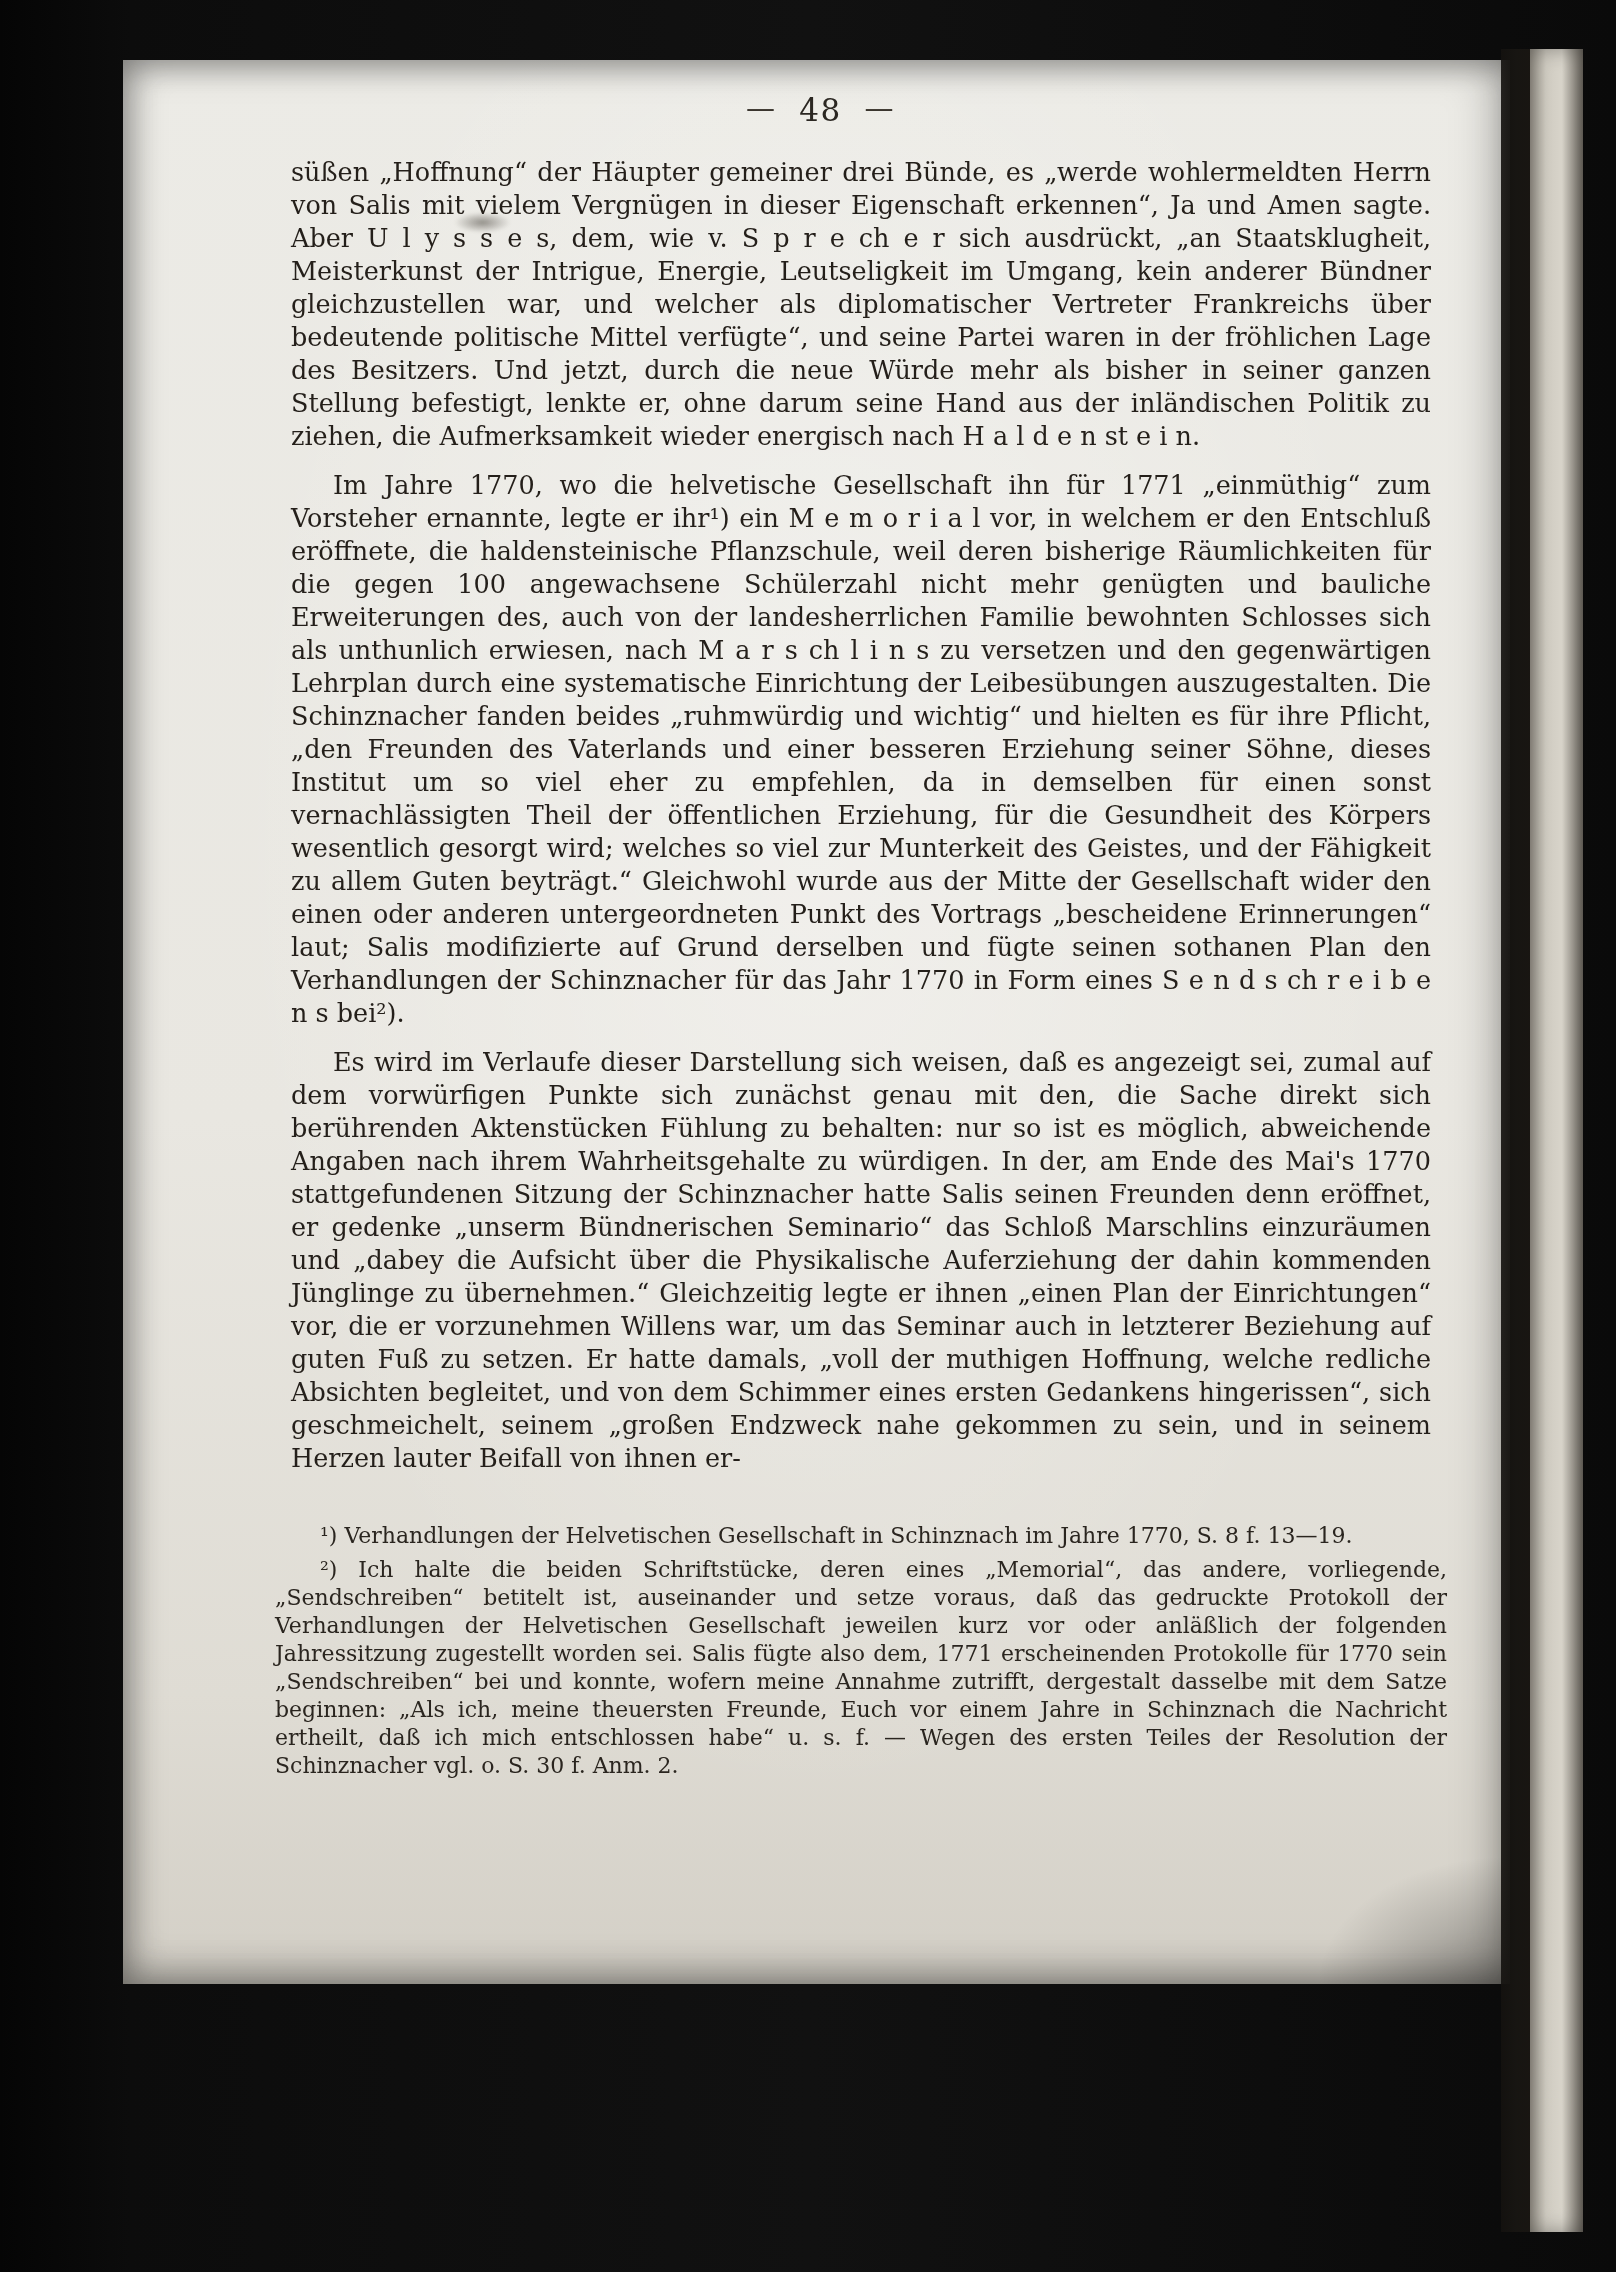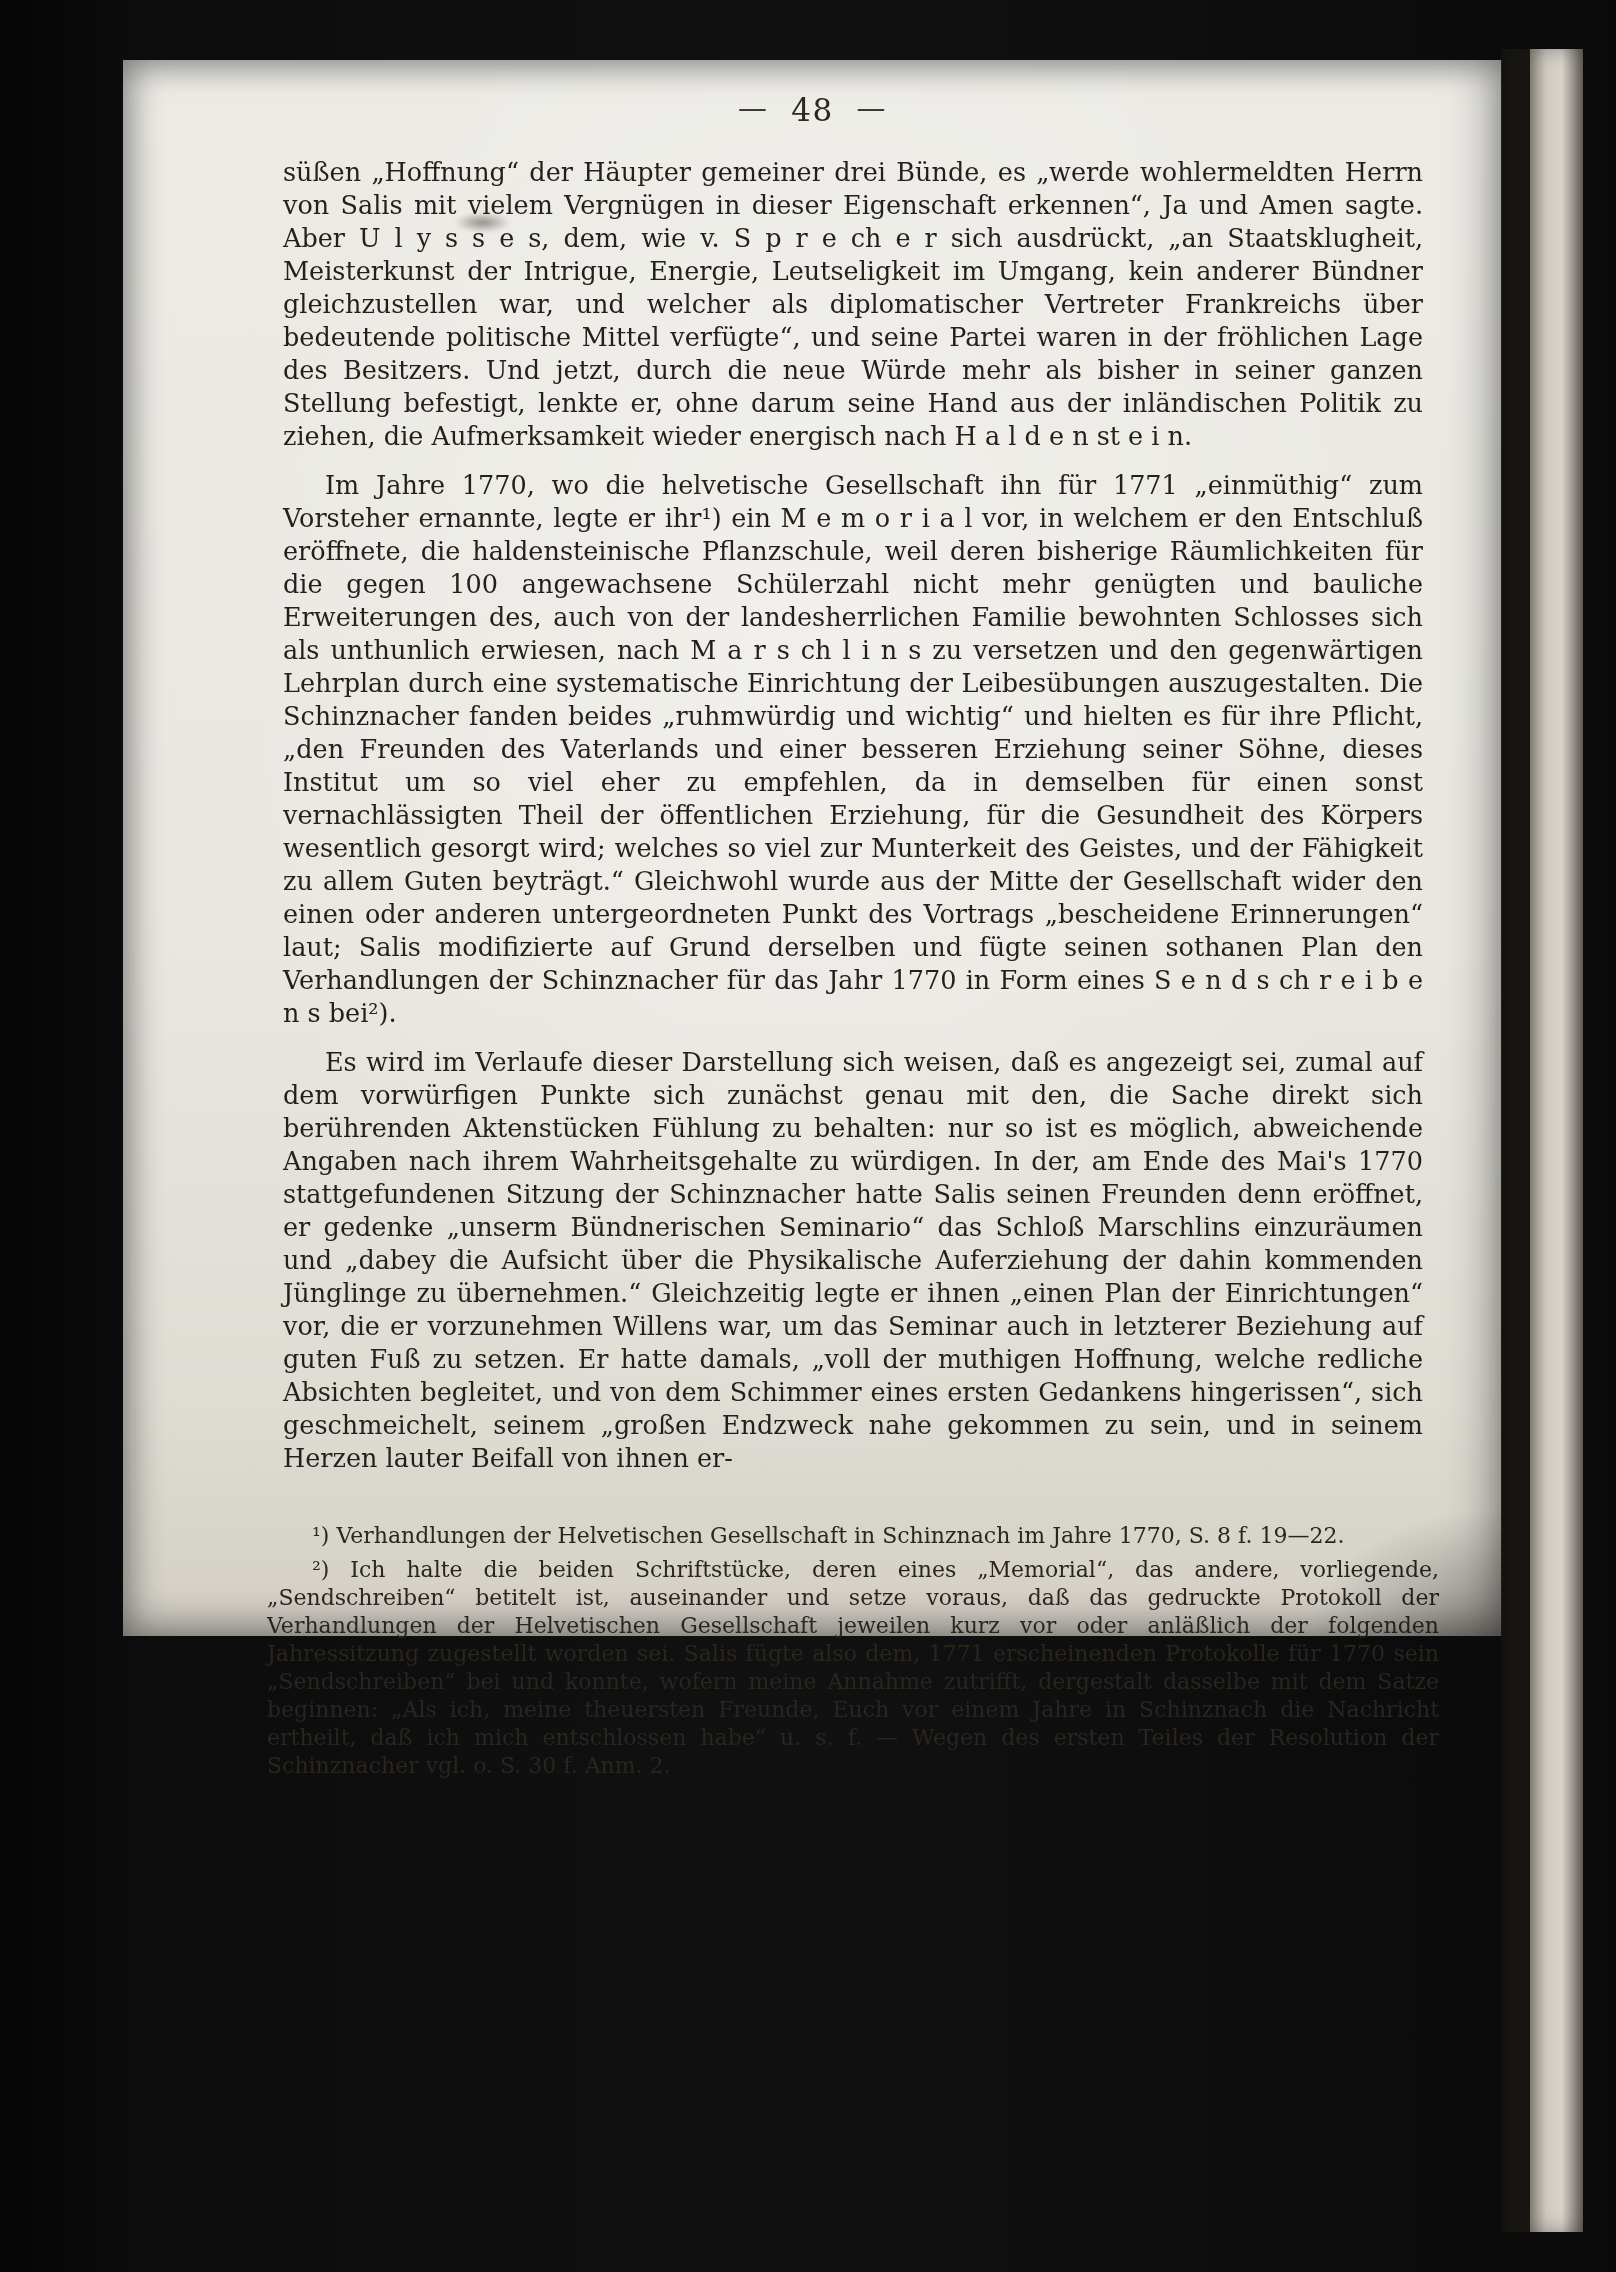--- a/index.html
+++ b/index.html
@@ -14,29 +14,30 @@
     background: linear-gradient(90deg, #050505 0%, #0c0c0c 8%, #111 50%, #0a0a0a 100%);
     overflow: hidden;
     font-family: "DejaVu Serif", "Liberation Serif", serif;
   }
   
   .page {
     position: absolute;
     left: 123px;
     top: 60px;
     width: 1379px;
-    height: 1576px;
+    height: 1924px;
     background:
       radial-gradient(ellipse at 50% 40%, rgba(255,255,255,0.35) 0%, rgba(255,255,255,0) 60%),
       linear-gradient(180deg, #ecebe6 0%, #e9e7e1 55%, #dfdcd4 85%, #d3cfc6 100%);
     box-shadow:
       inset 14.6px 0 32px rgba(0,0,0,0.18),
       inset -18px 0 44px rgba(0,0,0,0.22),
       inset 0 11.3px 24px rgba(0,0,0,0.12),
       inset 0 -14.6px 36px rgba(0,0,0,0.18);
+    padding-left: 8px;
   }
   
   .next-page-edge {
     position: absolute;
     right: 34px;
     top: 49px;
     width: 53px;
     height: 2183px;
     background: linear-gradient(90deg, #9b968c 0%, #cfcbc1 30%, #d8d4ca 60%, #6f6a62 100%);
     box-shadow: inset 0 0 20px rgba(0,0,0,0.35);
@@ -122,21 +123,21 @@
     <div class="page-header">
       <span class="dash">—</span><span class="page-num">48</span><span class="dash">—</span>
     </div>
 
     <div class="text-block">
       <p class="para no-indent">süßen „Hoffnung“ der Häupter gemeiner drei Bünde, es „werde wohlermeldten Herrn von Salis mit vielem Vergnügen in dieser Eigenschaft erkennen“, Ja und Amen sagte.  Aber U l y s s e s, dem, wie v. S p r e ch e r sich ausdrückt, „an Staatsklugheit, Meisterkunst der Intrigue, Energie, Leutseligkeit im Umgang, kein anderer Bündner gleichzustellen war, und welcher als diplomatischer Vertreter Frankreichs über bedeutende politische Mittel verfügte“, und seine Partei waren in der fröhlichen Lage des Besitzers.  Und jetzt, durch die neue Würde mehr als bisher in seiner ganzen Stellung befestigt, lenkte er, ohne darum seine Hand aus der inländischen Politik zu ziehen, die Aufmerksamkeit wieder energisch nach H a l d e n st e i n.</p>
       <p class="para">Im Jahre 1770, wo die helvetische Gesellschaft ihn für 1771 „einmüthig“ zum Vorsteher ernannte, legte er ihr¹) ein M e m o r i a l vor, in welchem er den Entschluß eröffnete, die haldensteinische Pflanzschule, weil deren bisherige Räumlichkeiten für die gegen 100 angewachsene Schülerzahl nicht mehr genügten und bauliche Erweiterungen des, auch von der landesherrlichen Familie bewohnten Schlosses sich als unthunlich erwiesen, nach M a r s ch l i n s zu versetzen und den gegenwärtigen Lehrplan durch eine systematische Einrichtung der Leibesübungen auszugestalten.  Die Schinznacher fanden beides „ruhmwürdig und wichtig“ und hielten es für ihre Pflicht, „den Freunden des Vaterlands und einer besseren Erziehung seiner Söhne, dieses Institut um so viel eher zu empfehlen, da in demselben für einen sonst vernachlässigten Theil der öffentlichen Erziehung, für die Gesundheit des Körpers wesentlich gesorgt wird; welches so viel zur Munterkeit des Geistes, und der Fähigkeit zu allem Guten beyträgt.“  Gleichwohl wurde aus der Mitte der Gesellschaft wider den einen oder anderen untergeordneten Punkt des Vortrags „bescheidene Erinnerungen“ laut; Salis modifizierte auf Grund derselben und fügte seinen sothanen Plan den Verhandlungen der Schinznacher für das Jahr 1770 in Form eines S e n d s ch r e i b e n s bei²).</p>
       <p class="para">Es wird im Verlaufe dieser Darstellung sich weisen, daß es angezeigt sei, zumal auf dem vorwürfigen Punkte sich zunächst genau mit den, die Sache direkt sich berührenden Aktenstücken Fühlung zu behalten: nur so ist es möglich, abweichende Angaben nach ihrem Wahrheitsgehalte zu würdigen. In der, am Ende des Mai's 1770 stattgefundenen Sitzung der Schinznacher hatte Salis seinen Freunden denn eröffnet, er gedenke „unserm Bündnerischen Seminario“ das Schloß Marschlins einzuräumen und „dabey die Aufsicht über die Physikalische Auferziehung der dahin kommenden Jünglinge zu übernehmen.“  Gleichzeitig legte er ihnen „einen Plan der Einrichtungen“ vor, die er vorzunehmen Willens war, um das Seminar auch in letzterer Beziehung auf guten Fuß zu setzen.  Er hatte damals, „voll der muthigen Hoffnung, welche redliche Absichten begleitet, und von dem Schimmer eines ersten Gedankens hingerissen“, sich geschmeichelt, seinem „großen Endzweck nahe gekommen zu sein, und in seinem Herzen lauter Beifall von ihnen er-</p>
 
       <div class="footnotes">
-        <p class="footnote">¹) Verhandlungen der Helvetischen Gesellschaft in Schinznach im Jahre 1770, S. 8 f. 19—22.</p>
+        <p class="footnote">¹) Verhandlungen der Helvetischen Gesellschaft in Schinznach im Jahre 1770, S. 8 f. 13—19.</p>
         <p class="footnote">²) Ich halte die beiden Schriftstücke, deren eines „Memorial“, das andere, vorliegende, „Sendschreiben“ betitelt ist, auseinander und setze voraus, daß das gedruckte Protokoll der Verhandlungen der Helvetischen Gesellschaft jeweilen kurz vor oder anläßlich der folgenden Jahressitzung zugestellt worden sei.  Salis fügte also dem, 1771 erscheinenden Protokolle für 1770 sein „Sendschreiben“ bei und konnte, wofern meine Annahme zutrifft, dergestalt dasselbe mit dem Satze beginnen: „Als ich, meine theuersten Freunde, Euch vor einem Jahre in Schinznach die Nachricht ertheilt, daß ich mich entschlossen habe“ u. s. f. — Wegen des ersten Teiles der Resolution der Schinznacher vgl. o. S. 30 f. Anm. 2.</p>
       </div>
     </div>
 
     <div class="corner-shadow-br"></div>
   </div>
 
   <div class="page-gap"></div>
   <div class="next-page-edge"></div>
 

